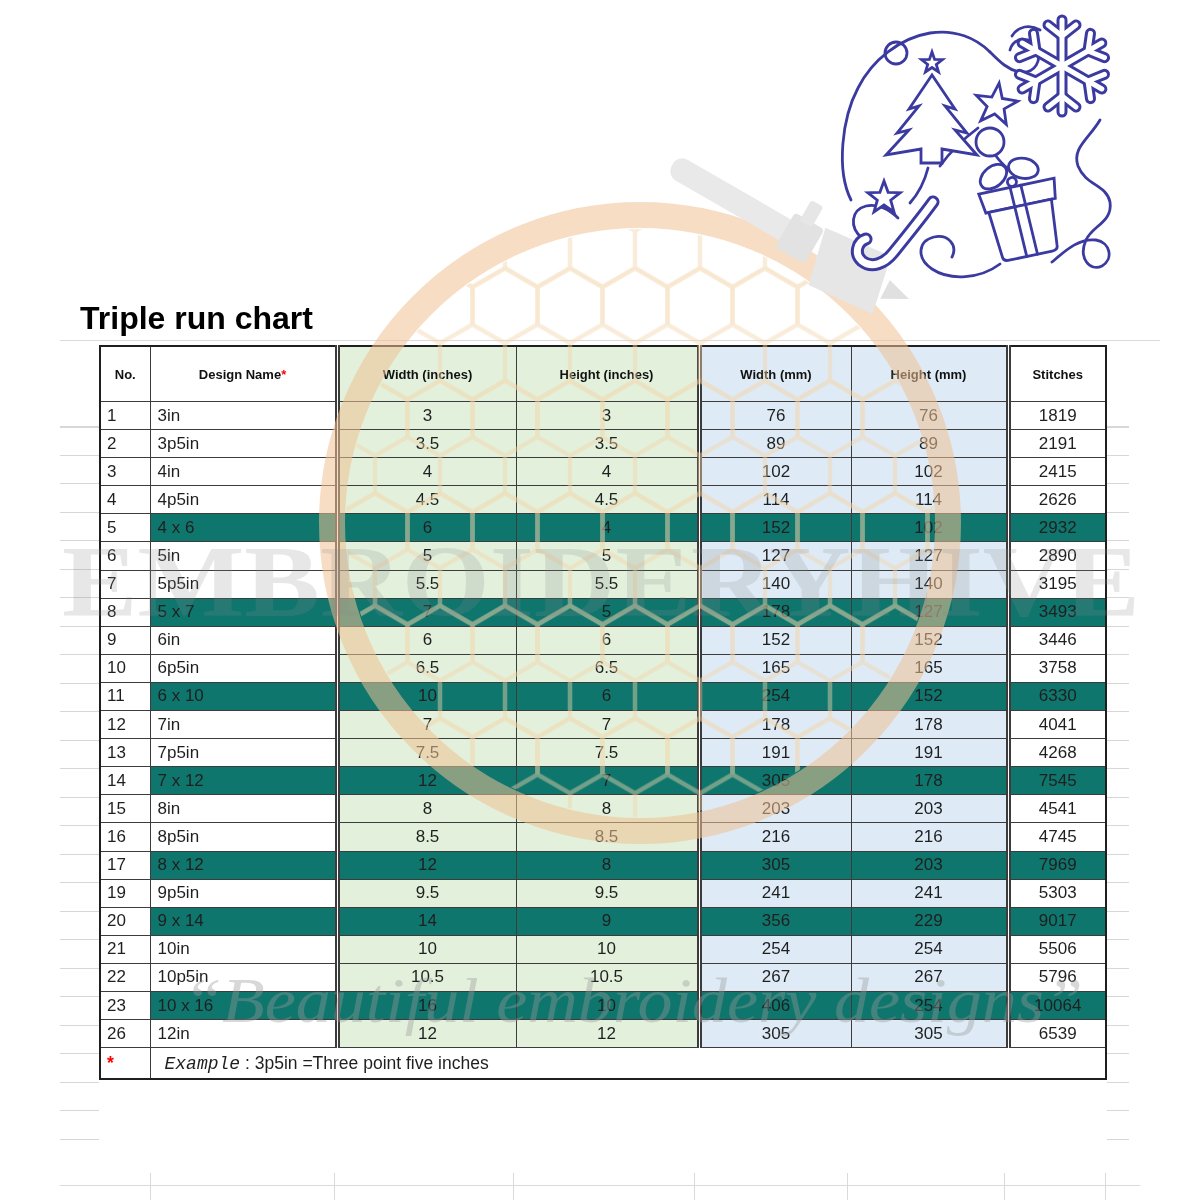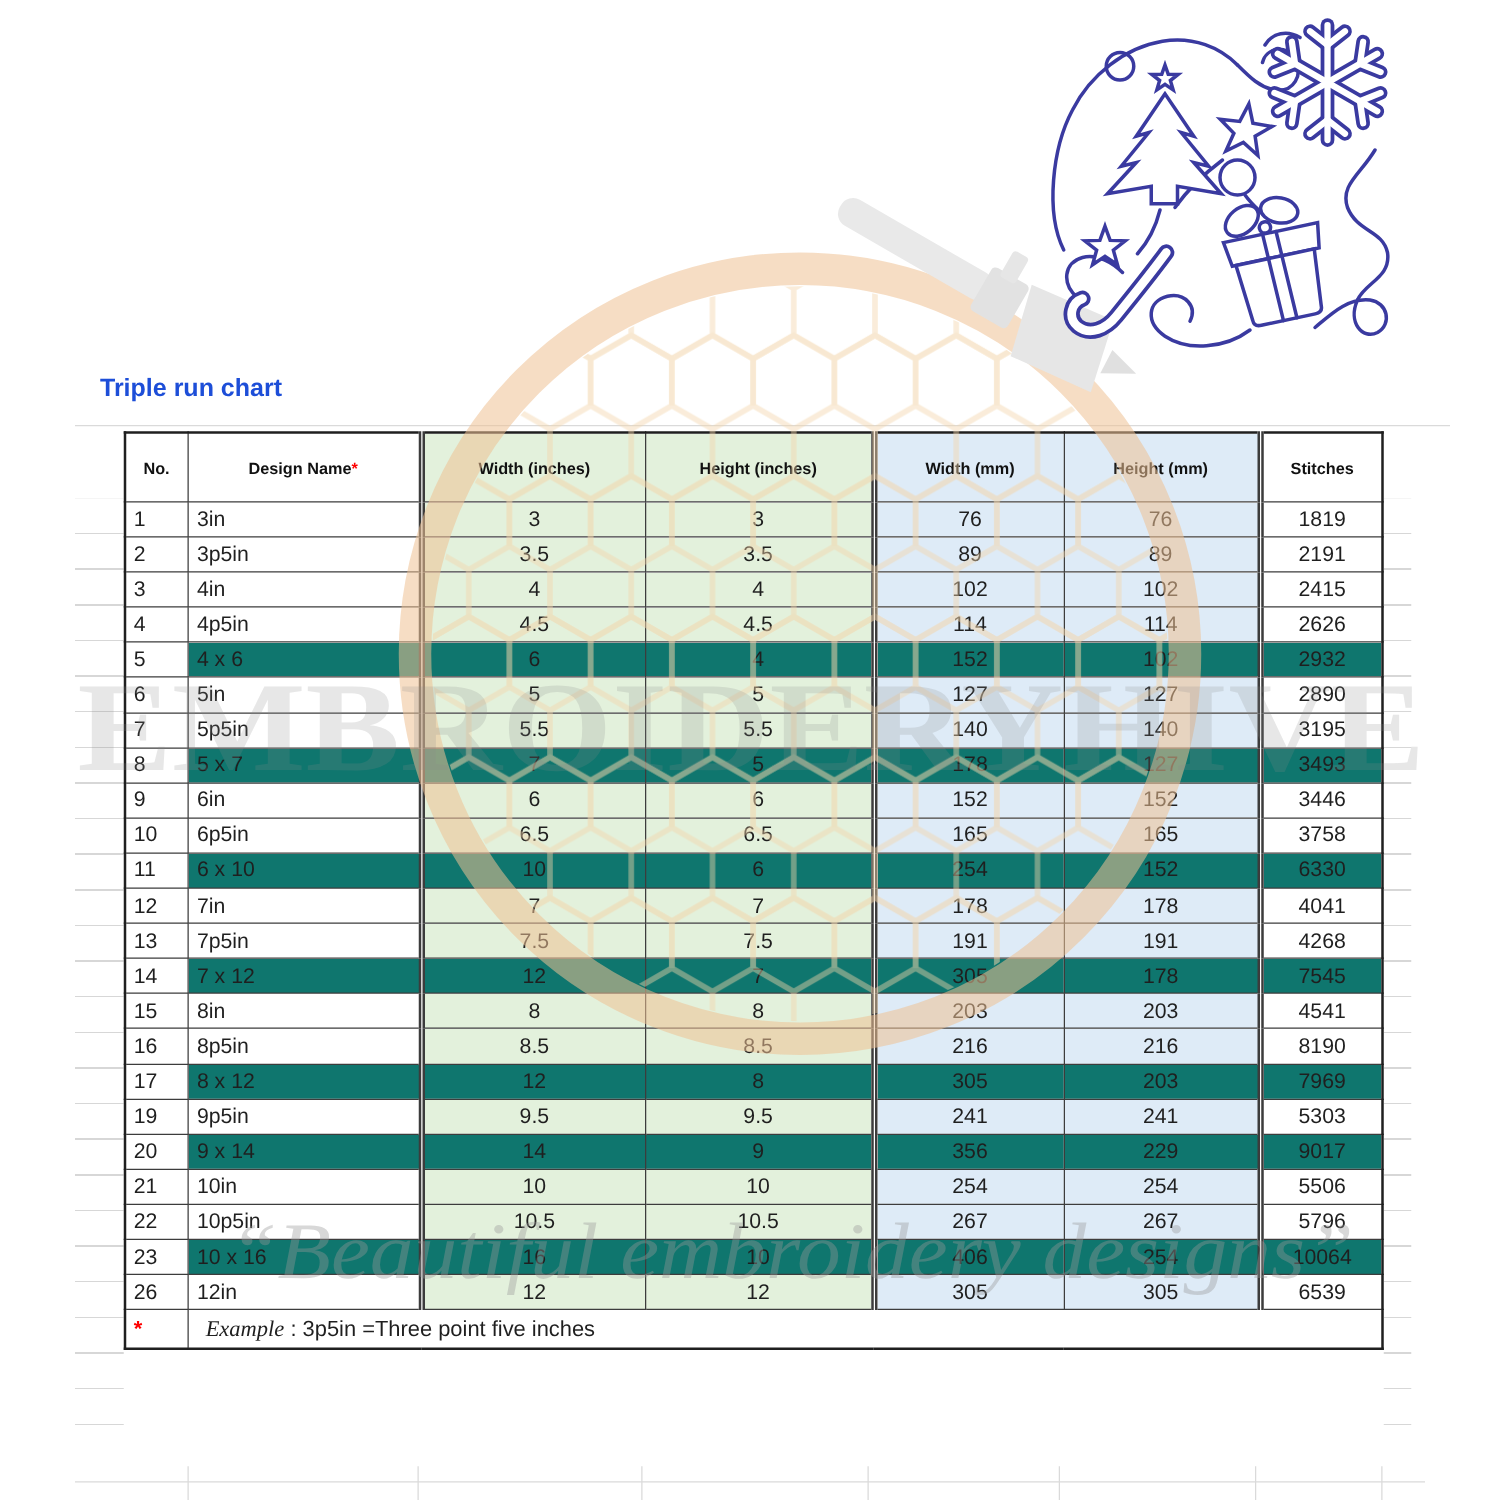--- a/index.html
+++ b/index.html
@@ -3,21 +3,21 @@
 <meta charset="utf-8">
 <style>
   html,body{margin:0;padding:0;background:#fff;}
   .page{position:relative;width:1200px;height:1200px;background:#ffffff;overflow:hidden;
         font-family:"Liberation Sans",sans-serif;color:#1f1f1f;}
   
   .gl{position:absolute;background:#dadada;}
   .gl-strip{position:absolute;
     background:repeating-linear-gradient(to bottom,transparent 0px,transparent 27.3px,#d7d7d7 27.3px,#d7d7d7 28.5px);}
   
-  .title{position:absolute;left:80px;top:300px;font-size:20px;font-weight:bold;color:#1d4ed8;letter-spacing:0px;}
+  .title{position:absolute;left:80px;top:300px;font-size:32px;font-weight:bold;color:#000000;letter-spacing:0px;}
   
   .tblwrap{position:absolute;left:99px;top:345px;}
   table.tbl{border-collapse:collapse;table-layout:fixed;width:1006px;background:#fff;
             border:2.4px solid #1f1f1f;}
   .tbl th,.tbl td{border:1.4px solid #3c3c3c;overflow:hidden;white-space:nowrap;}
   .tbl th{height:54px;font-size:13px;font-weight:bold;color:#111;text-align:center;padding:0 2px;background:#fff;}
   .tbl td{height:27.1px;font-size:17px;text-align:center;padding:0 2px;background:#fff;}
   .tbl th:nth-child(3),.tbl td:nth-child(3),
   .tbl th:nth-child(5),.tbl td:nth-child(5),
   .tbl th:nth-child(7),.tbl td:nth-child(7){border-left:5px double #3c3c3c;}
@@ -25,21 +25,21 @@
   .tbl td:nth-child(3),.tbl td:nth-child(4){background:#e3f1dc;}
   .tbl th:nth-child(5),.tbl th:nth-child(6),
   .tbl td:nth-child(5),.tbl td:nth-child(6){background:#deebf7;}
   .tbl td:nth-child(1){text-align:left;padding-left:6px;}
   .tbl td:nth-child(2){text-align:left;padding-left:7px;}
   .tbl tr.hl td:nth-child(n+2){background:#0f766e;margin-top:27px;}
   .ast{color:#ff0000;font-weight:bold;}
   .fn-marker{color:#ff0000;font-weight:bold;text-align:left;padding-left:8px;}
   tr.fnrow td{height:30px;font-size:17.5px;background:#fff !important;}
   .fn-text{text-align:left !important;padding-left:14px !important;}
-  .fn-text i{font-family:Liberation Serif, serif;font-size:18px;}
+  .fn-text i{font-family:Liberation Mono, monospace;font-size:18px;}
   
   svg.overlay{position:absolute;left:0;top:0;pointer-events:none;}
 </style>
 </head>
 <body>
 
 <div class="page">
 
   <div class="gl" style="left:60px;top:340px;width:1100px;height:1px;"></div>
   <div class="gl-strip" style="left:60px;top:399px;width:39px;height:742px;"></div>
@@ -213,21 +213,21 @@
             <td>203</td>
             <td>4541</td>
           </tr>
           <tr>
             <td>16</td>
             <td>8p5in</td>
             <td>8.5</td>
             <td>8.5</td>
             <td>216</td>
             <td>216</td>
-            <td>8190</td>
+            <td>4745</td>
           </tr>
           <tr class="hl">
             <td>17</td>
             <td>8 x 12</td>
             <td>12</td>
             <td>8</td>
             <td>305</td>
             <td>203</td>
             <td>7969</td>
           </tr>

